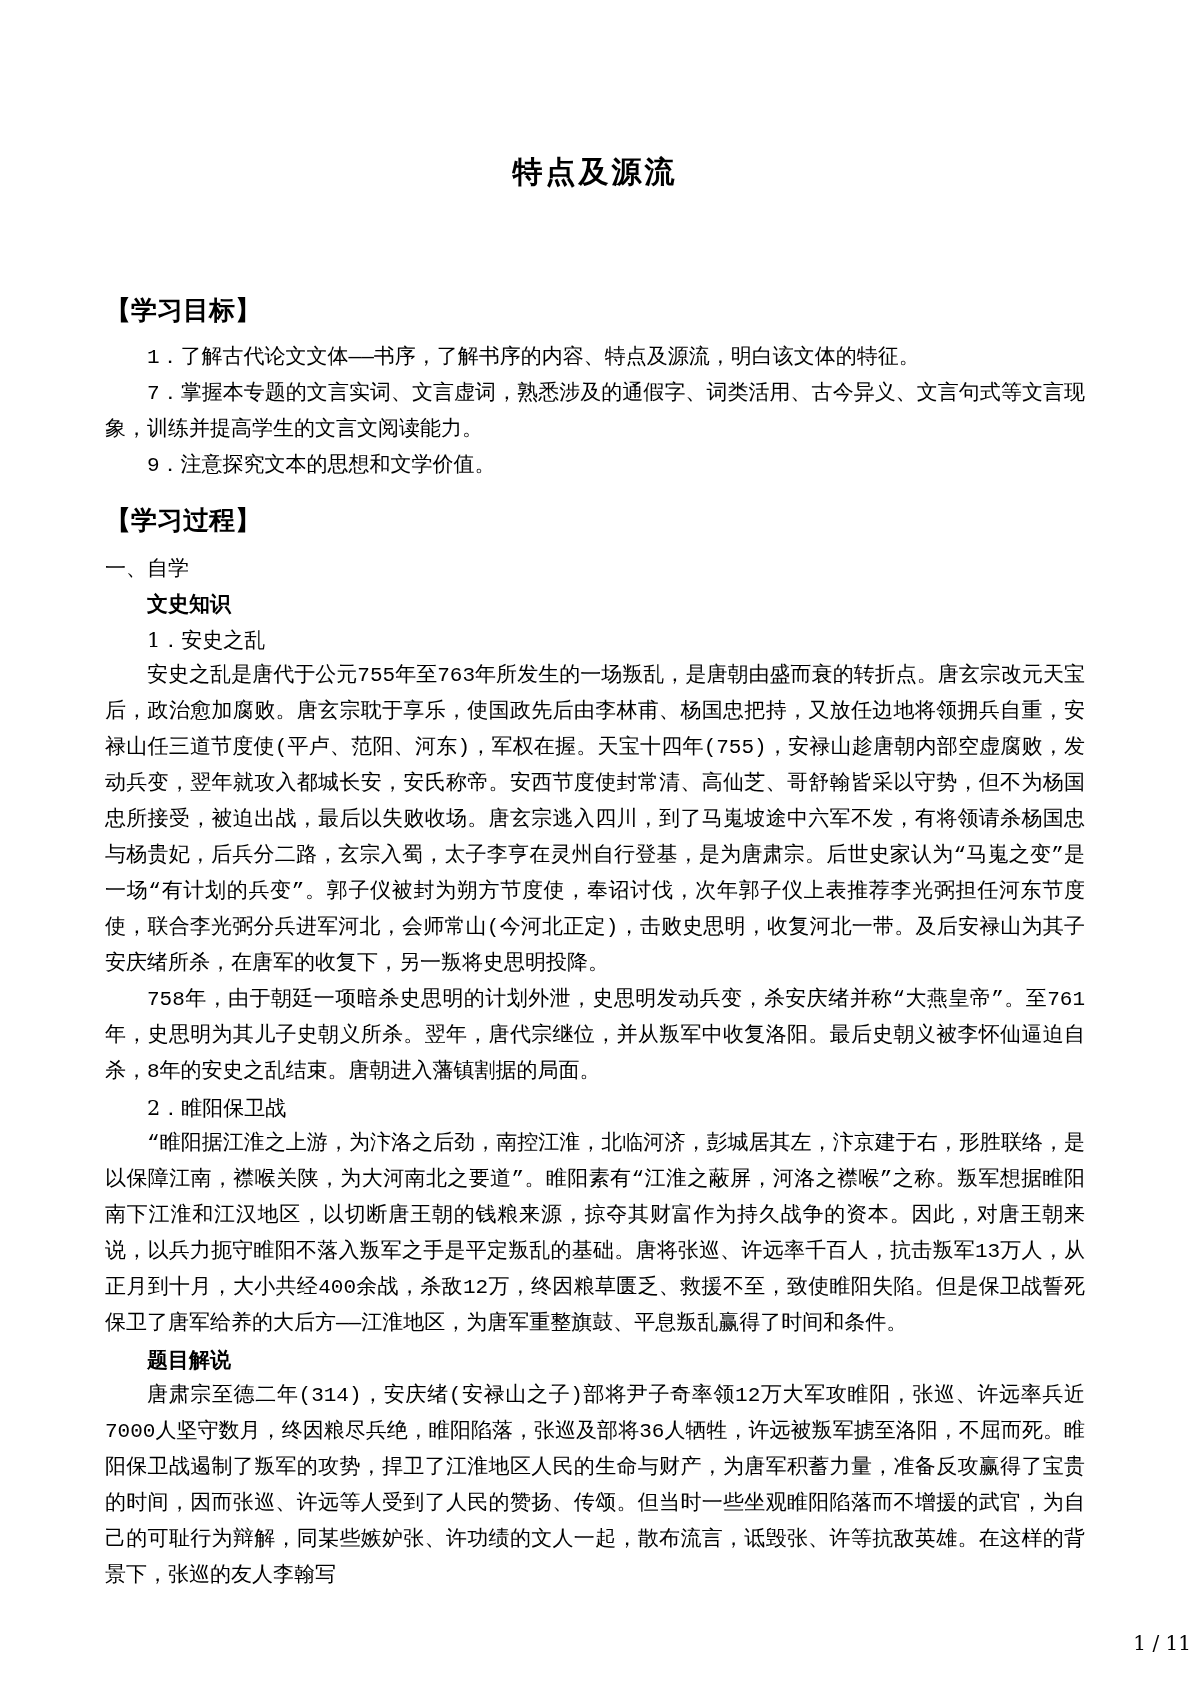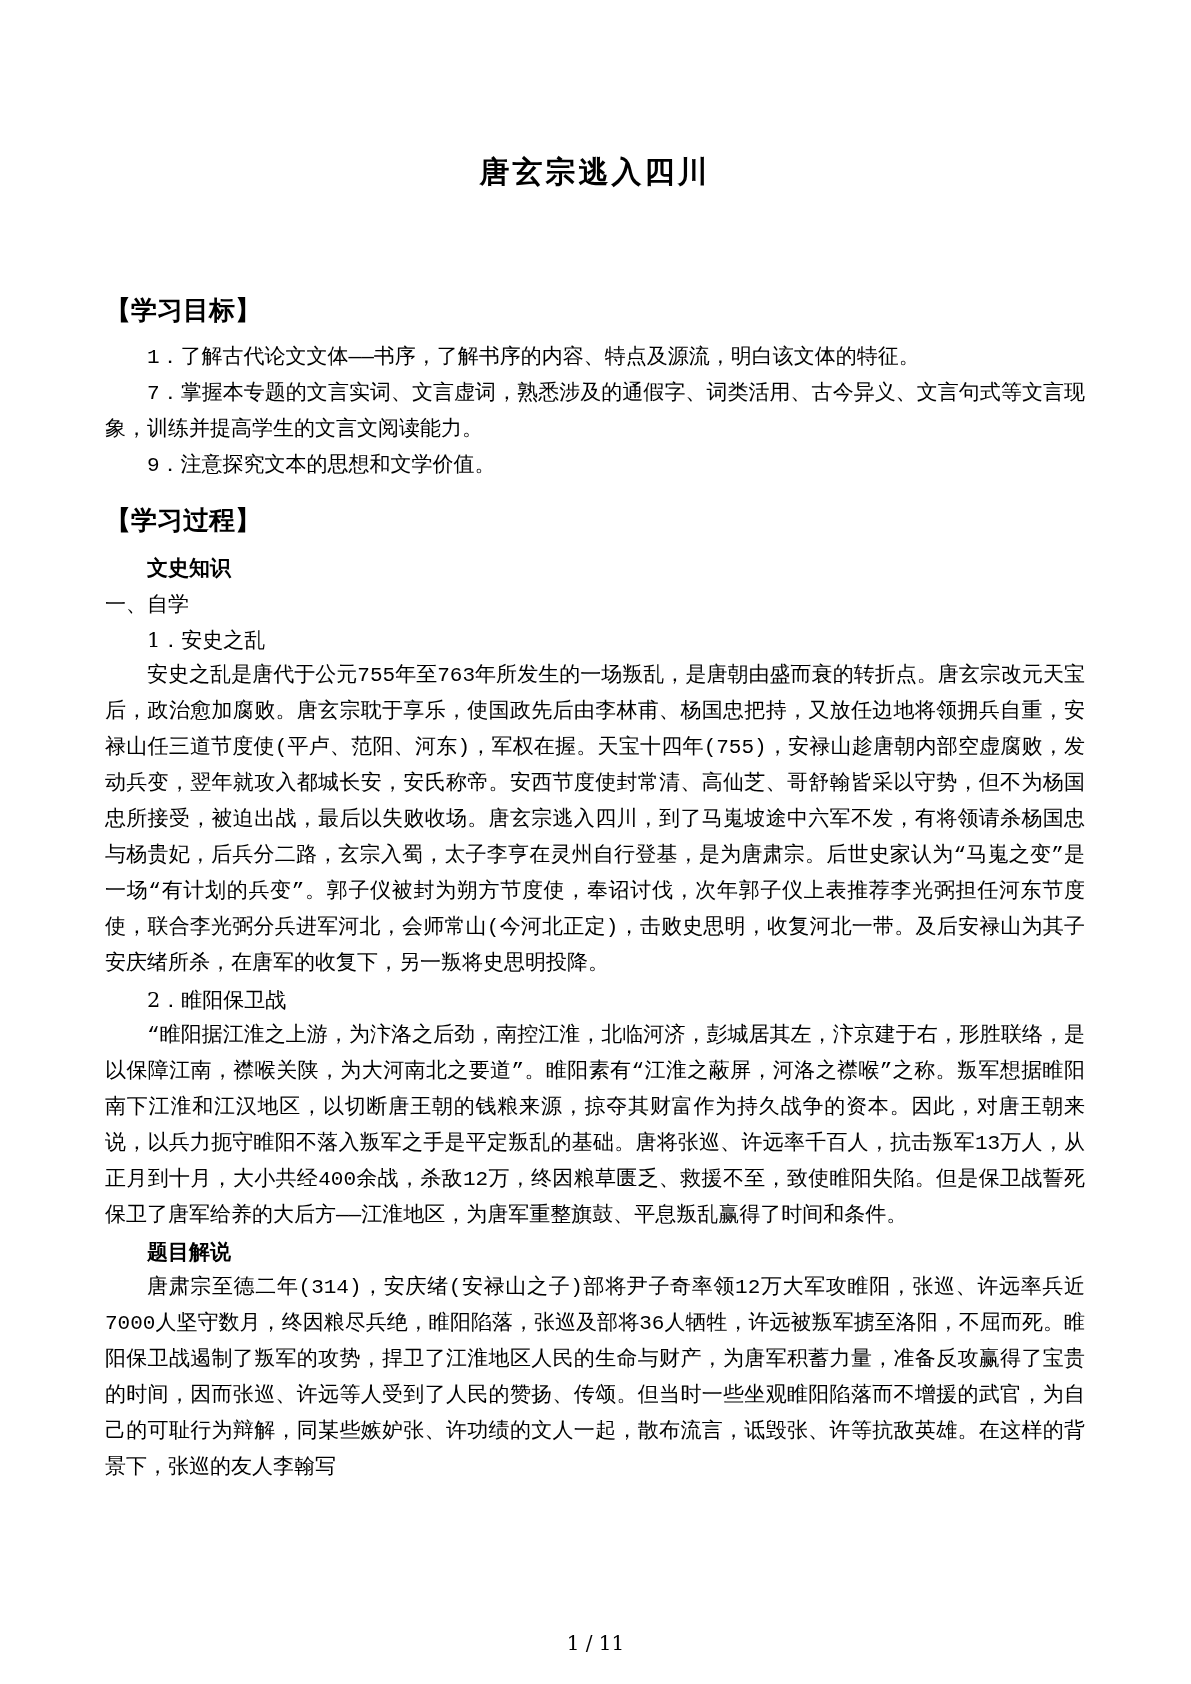--- a/index.html
+++ b/index.html
@@ -45,45 +45,46 @@
     font-size: 21px;
     line-height: 36px;
   }
   .line-label.indent { text-indent: 2em; }
   .line-label.bold { font-weight: bold; }
   .footer {
     position: absolute;
     left: 0;
     bottom: 28px;
     width: 100%;
-    text-align: center;
+    text-align: right;
     font-size: 20px;
     line-height: 26px;
   }
 </style>
 </head>
 <body>
 
 <div class="page">
 
-  <h1 class="doc-title">唐玄宗逃入四川</h1>
+  <h1 class="doc-title">特点及源流</h1>
 
   <h2 class="bracket-heading">【学习目标】</h2>
 
   <p class="para">1．了解古代论文文体——书序，了解书序的内容、特点及源流，明白该文体的特征。</p>
   <p class="para">7．掌握本专题的文言实词、文言虚词，熟悉涉及的通假字、词类活用、古今异义、文言句式等文言现象，训练并提高学生的文言文阅读能力。</p>
   <p class="para">9．注意探究文本的思想和文学价值。</p>
 
   <h2 class="bracket-heading">【学习过程】</h2>
 
+  <p class="line-label">一、自学</p>
   <p class="line-label indent bold">文史知识</p>
-  <p class="line-label">一、自学</p>
   <p class="line-label indent">1．安史之乱</p>
 
   <p class="para">安史之乱是唐代于公元755年至763年所发生的一场叛乱，是唐朝由盛而衰的转折点。唐玄宗改元天宝后，政治愈加腐败。唐玄宗耽于享乐，使国政先后由李林甫、杨国忠把持，又放任边地将领拥兵自重，安禄山任三道节度使(平卢、范阳、河东)，军权在握。天宝十四年(755)，安禄山趁唐朝内部空虚腐败，发动兵变，翌年就攻入都城长安，安氏称帝。安西节度使封常清、高仙芝、哥舒翰皆采以守势，但不为杨国忠所接受，被迫出战，最后以失败收场。唐玄宗逃入四川，到了马嵬坡途中六军不发，有将领请杀杨国忠与杨贵妃，后兵分二路，玄宗入蜀，太子李亨在灵州自行登基，是为唐肃宗。后世史家认为“马嵬之变”是一场“有计划的兵变”。郭子仪被封为朔方节度使，奉诏讨伐，次年郭子仪上表推荐李光弼担任河东节度使，联合李光弼分兵进军河北，会师常山(今河北正定)，击败史思明，收复河北一带。及后安禄山为其子安庆绪所杀，在唐军的收复下，另一叛将史思明投降。</p>
+  <p class="para">758年，由于朝廷一项暗杀史思明的计划外泄，史思明发动兵变，杀安庆绪并称“大燕皇帝”。至761年，史思明为其儿子史朝义所杀。翌年，唐代宗继位，并从叛军中收复洛阳。最后史朝义被李怀仙逼迫自杀，8年的安史之乱结束。唐朝进入藩镇割据的局面。</p>
 
   <p class="line-label indent">2．睢阳保卫战</p>
   <p class="para">“睢阳据江淮之上游，为汴洛之后劲，南控江淮，北临河济，彭城居其左，汴京建于右，形胜联络，是以保障江南，襟喉关陕，为大河南北之要道”。睢阳素有“江淮之蔽屏，河洛之襟喉”之称。叛军想据睢阳南下江淮和江汉地区，以切断唐王朝的钱粮来源，掠夺其财富作为持久战争的资本。因此，对唐王朝来说，以兵力扼守睢阳不落入叛军之手是平定叛乱的基础。唐将张巡、许远率千百人，抗击叛军13万人，从正月到十月，大小共经400余战，杀敌12万，终因粮草匮乏、救援不至，致使睢阳失陷。但是保卫战誓死保卫了唐军给养的大后方——江淮地区，为唐军重整旗鼓、平息叛乱赢得了时间和条件。</p>
 
   <p class="line-label indent bold">题目解说</p>
   <p class="para">唐肃宗至德二年(314)，安庆绪(安禄山之子)部将尹子奇率领12万大军攻睢阳，张巡、许远率兵近7000人坚守数月，终因粮尽兵绝，睢阳陷落，张巡及部将36人牺牲，许远被叛军掳至洛阳，不屈而死。睢阳保卫战遏制了叛军的攻势，捍卫了江淮地区人民的生命与财产，为唐军积蓄力量，准备反攻赢得了宝贵的时间，因而张巡、许远等人受到了人民的赞扬、传颂。但当时一些坐观睢阳陷落而不增援的武官，为自己的可耻行为辩解，同某些嫉妒张、许功绩的文人一起，散布流言，诋毁张、许等抗敌英雄。在这样的背景下，张巡的友人李翰写</p>
 
   <div class="footer">1 / 11</div>
 
 </div>

